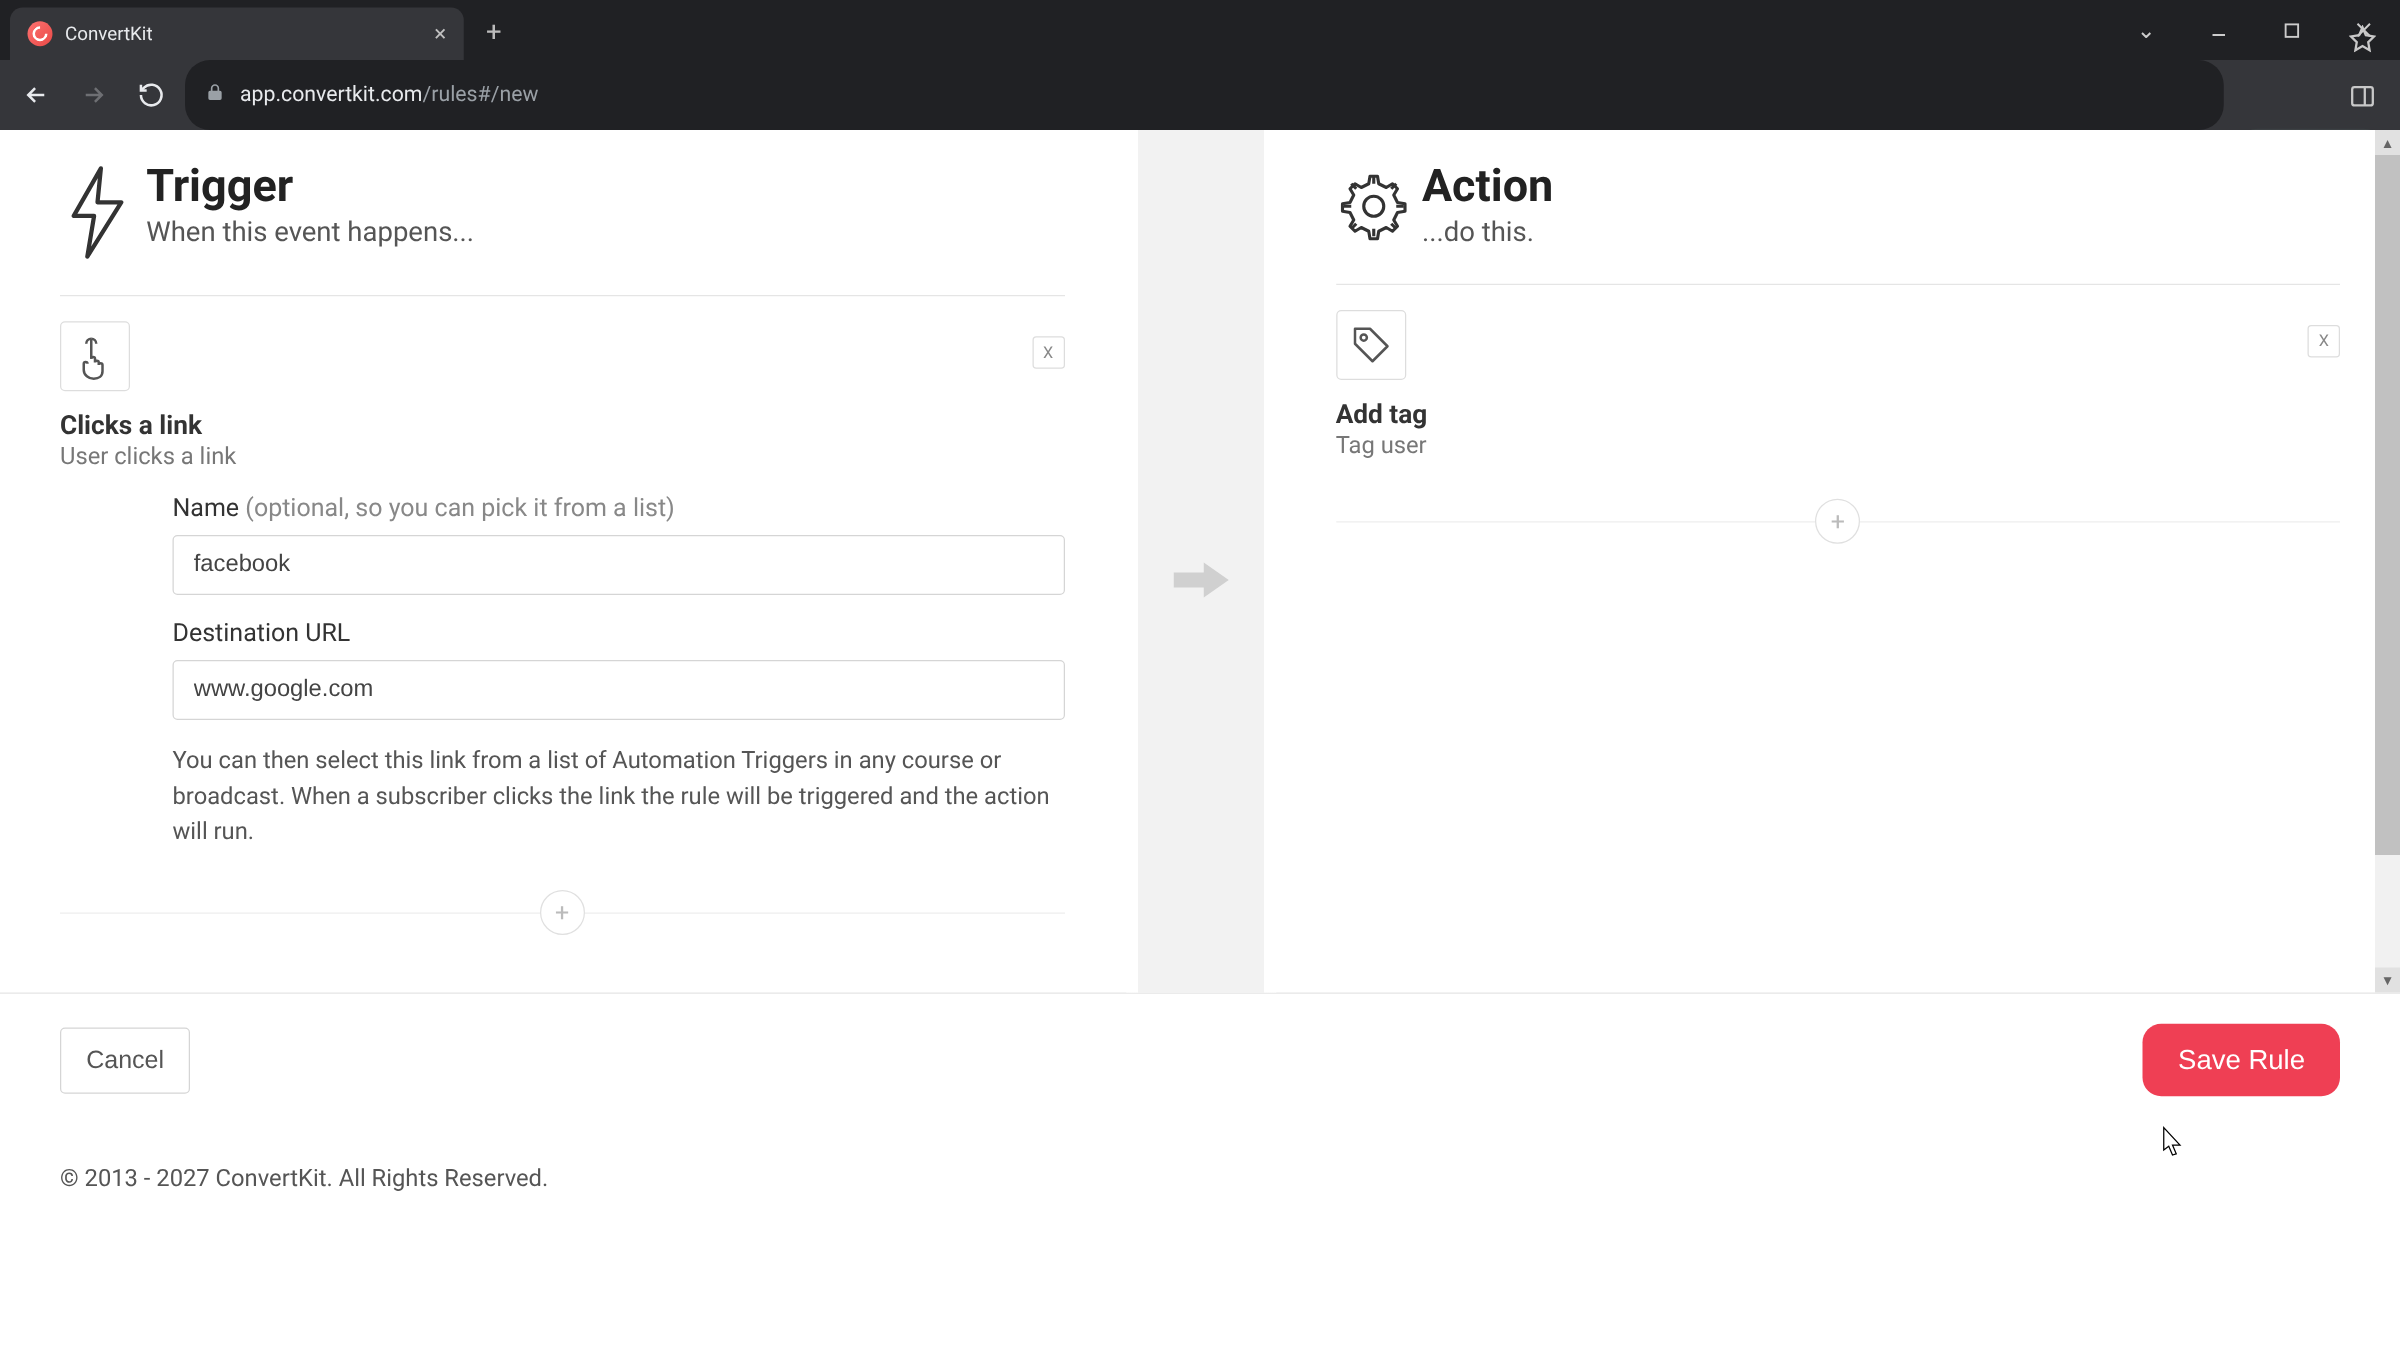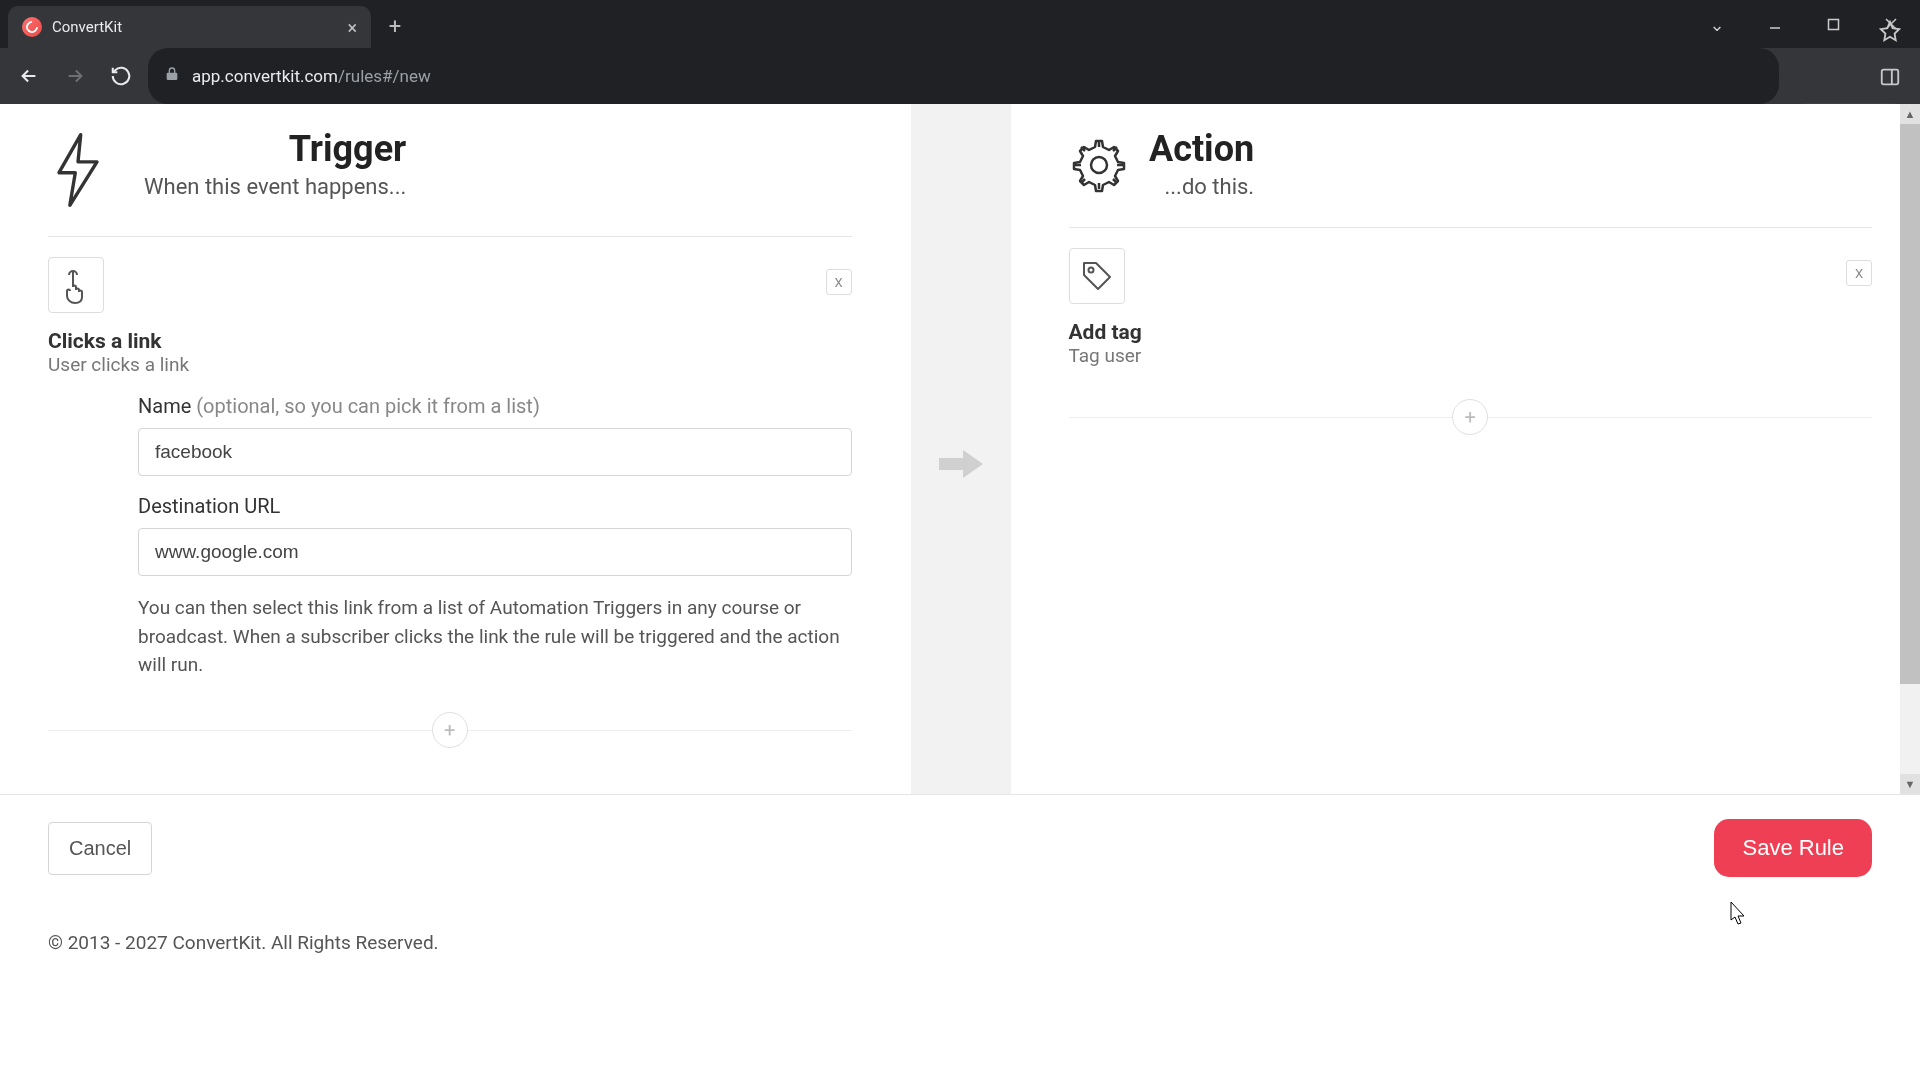--- a/index.html
+++ b/index.html
@@ -28,24 +28,24 @@
 .incognito-icon { width:26px; height:26px; background:#5f6368; border-radius:50%; display:flex; align-items:center; justify-content:center; font-size:14px;}
 
 
 .page { background:#fff; position:relative; height: calc(1080px - 104px); }
 .content-wrap { display:flex; height: 690px; }
 .col { flex:1; padding: 24px 48px 0 48px; }
 .col-left { border-right:1px solid transparent; }
 .divider-strip { width:120px; background: linear-gradient(to right, #fff 0%, #fff 8%, #f2f2f2 8%, #f2f2f2 92%, #fff 92%); display:flex; align-items:flex-start; justify-content:center; padding-top: 340px; }
 .arrow-right { color:#ccc; }
 
-.section-header { display:flex; align-items:flex-start; gap:20px; margin-bottom:28px;text-align:right; }
+.section-header { display:flex; align-items:flex-start; gap:9px; margin-bottom:28px; }
 .section-icon-box { width:60px; display:flex; justify-content:center; padding-top:4px; }
 .section-title { font-size:36px; font-weight:700; color:#222; }
-.section-sub { font-size:22px; color:#555; margin-top:4px;margin-left:16px; }
+.section-sub { font-size:22px; color:#555; margin-top:4px; }
 .hr { border:none; border-top:1px solid #e5e5e5; margin-bottom:20px; }
 
 .card { position:relative; }
 .card-head { display:flex; align-items:flex-start; gap:16px; margin-bottom:18px;flex-direction:column; }
 .card-icon { width:56px; height:56px; border:1px solid #ddd; border-radius:4px; display:flex; align-items:center; justify-content:center; }
 .card-title { font-size:21px; font-weight:700; color:#333; }
 .card-sub { font-size:19px; color:#777; }
 .card-x { position:absolute; top:12px; right:0; width:26px; height:26px; border:1px solid #ddd; border-radius:3px; font-size:13px; color:#888; display:flex; align-items:center; justify-content:center; cursor:pointer; background:#fff;}
 
 .field-group { margin-left:90px; margin-bottom:18px; }

